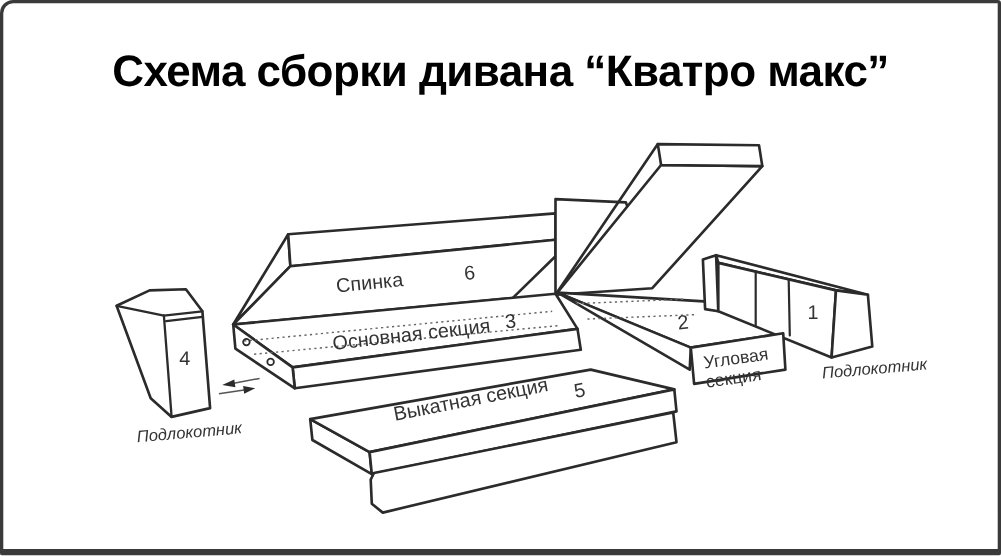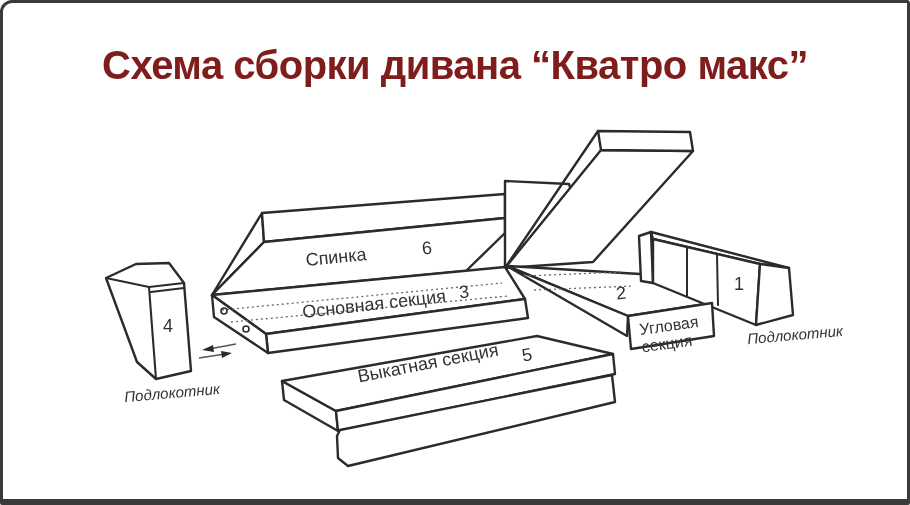--- a/index.html
+++ b/index.html
@@ -14,21 +14,21 @@
     overflow: hidden;
     font-family: "Liberation Sans", sans-serif;
   }
   .title {
     position: absolute;
     top: 40px; left: 0; width: 100%;
     text-align: center;
     font-size: 40px;
     font-weight: bold;
     letter-spacing: -0.5px;
-    color: #7f1d1d;
+    color: #000000;
     white-space: nowrap;
   }
   svg.scheme { position: absolute; left: -3px; top: -3px; }
   .lbl  { font-family: "Liberation Sans", sans-serif; font-size: 18px; fill: #333333; }
   .lbl-sm { font-family: "Liberation Sans", sans-serif; font-size: 16px; fill: #333333; }
   .num  { font-family: "Liberation Sans", sans-serif; font-size: 18px; fill: #333333; }
   .arm  { font-family: "Liberation Sans", sans-serif; font-size: 15px; font-style: italic; fill: #333333; }
 </style>
 </head>
 <body>

